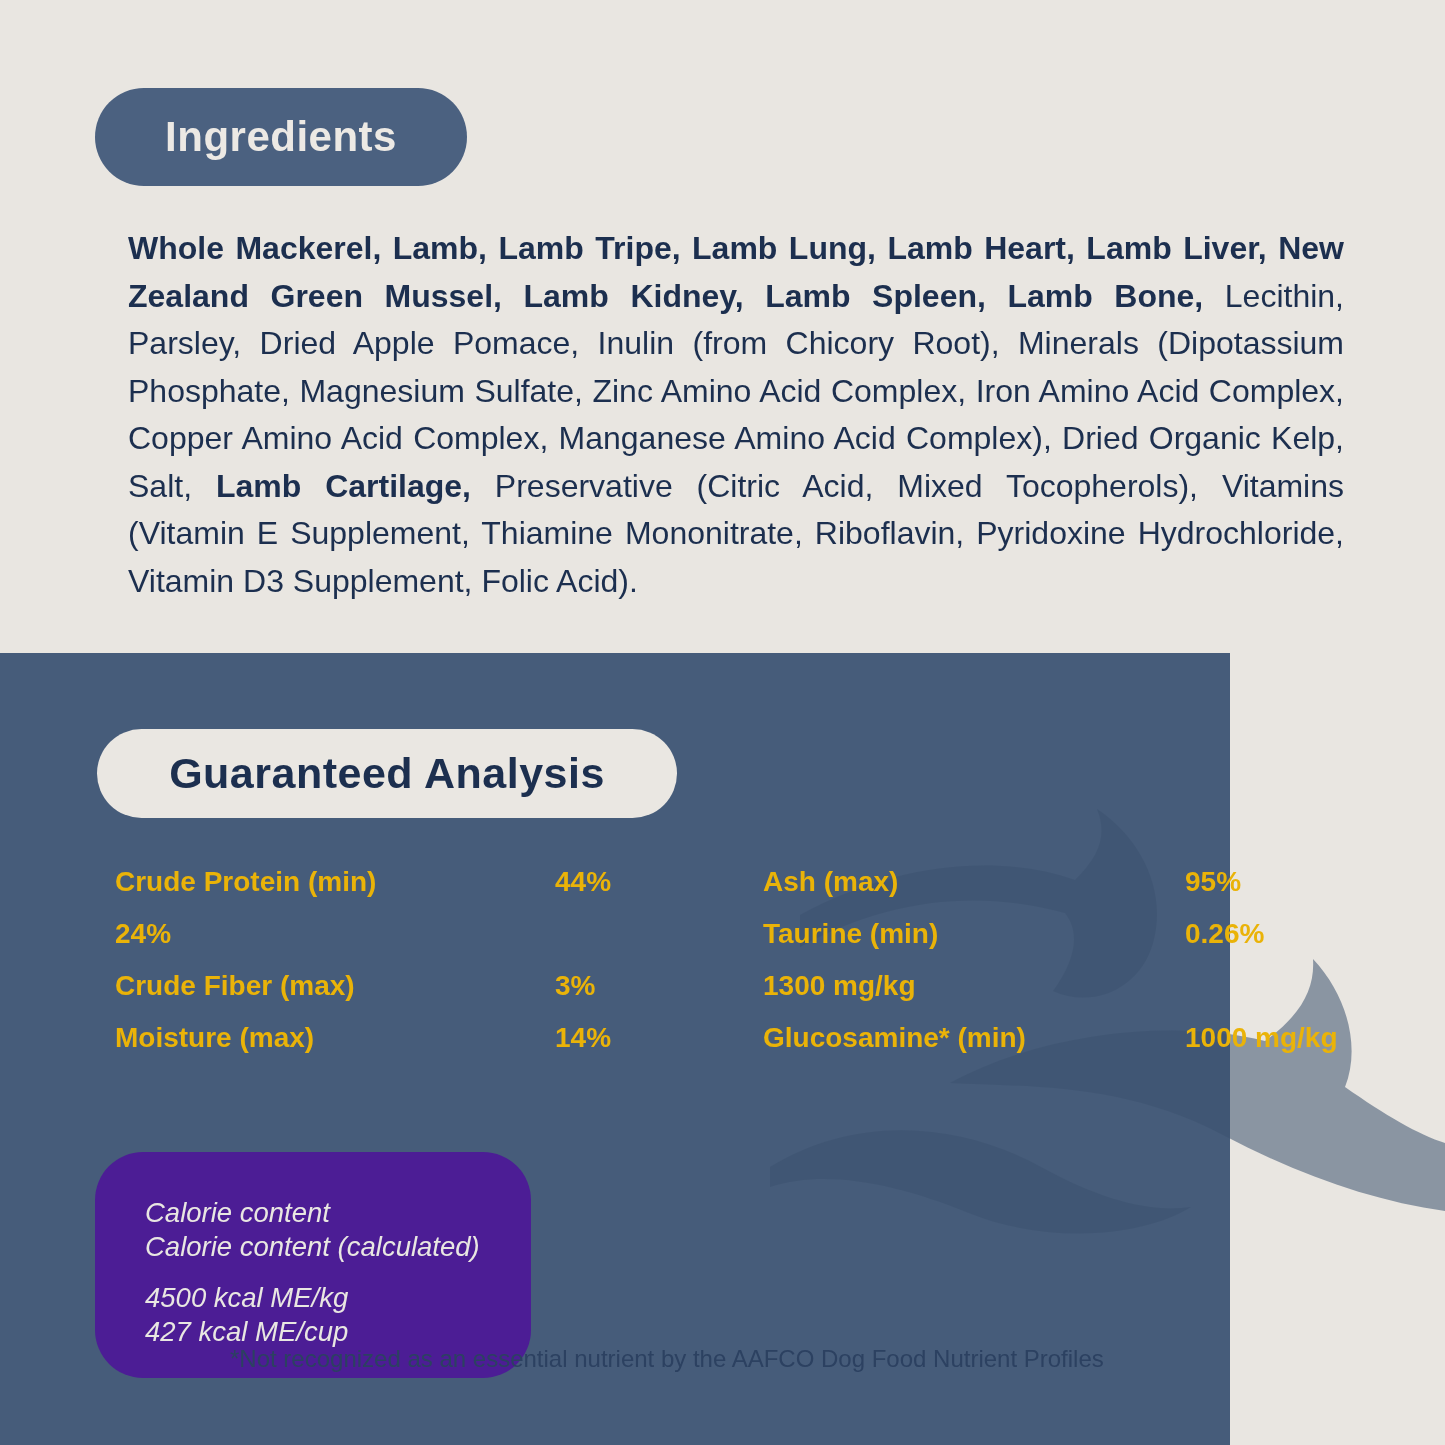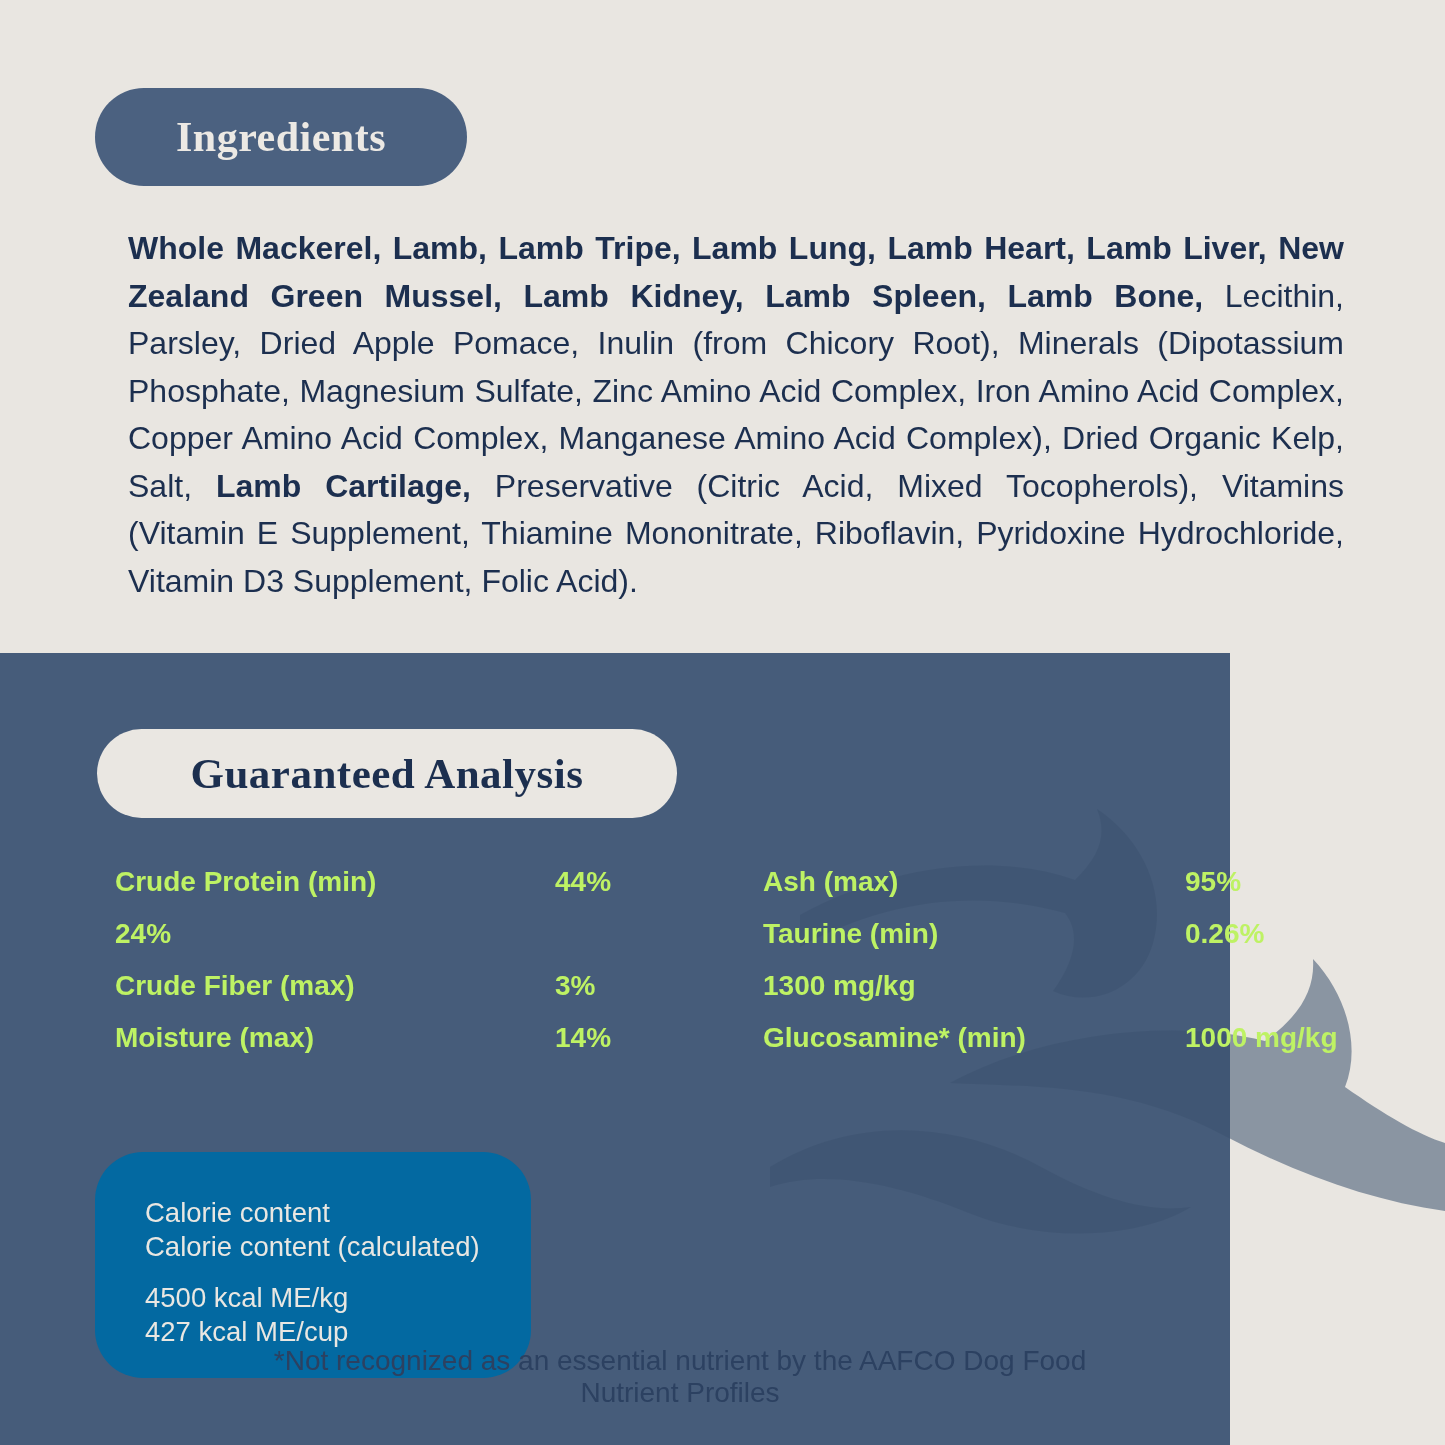--- a/index.html
+++ b/index.html
@@ -5,55 +5,55 @@
   html,body { margin:0; padding:0; }
   body { font-family:"Liberation Sans", sans-serif; }
   .page {
     position:relative; width:1445px; height:1445px; overflow:hidden;
     background:#e9e6e1;
   }
   .top-section { position:absolute; left:0; top:0; width:1445px; height:653px; background:#e9e6e1; }
   .bottom-section { position:absolute; left:0; top:653px; width:1230px; height:792px; background:#465c7a; }
 
   .pill { position:absolute; display:flex; align-items:center; justify-content:center;
-          font-weight:bold; letter-spacing:0.5px;font-family:Liberation Serif, serif; }
+          font-weight:bold; letter-spacing:0.5px; }
   .pill-dark {
     left:95px; top:88px; width:372px; height:98px; border-radius:49px;
     background:#4b6180; color:#ece9e4; font-size:42px;
   }
   .pill-light {
     left:97px; top:76px; width:580px; height:89px; border-radius:45px;
     background:#eae7e2; color:#1c2f4f; font-size:43px;
   }
 
   .ing-text {
     position:absolute; left:115px; top:212px; width:1216px; margin:13px;
     color:#1c2f4f; font-size:32px; line-height:47.5px;
     text-align:justify; text-justify:inter-word;
   }
   .ing-text .b { font-weight:bold; }
 
-  .ga-table { position:absolute; top:203px; color:#bef264; font-size:28px; font-weight:bold; }
+  .ga-table { position:absolute; top:203px; color:#eab308; font-size:28px; font-weight:bold; }
   .ga-left  { left:115px; width:600px; }
   .ga-right { left:763px; width:600px; }
   .ga-row { display:grid; height:52px; align-items:center; }
   .ga-left  .ga-row { grid-template-columns:440px 1fr; }
   .ga-right .ga-row { grid-template-columns:422px 1fr; }
 
   .calorie-box {
     position:absolute; left:95px; top:499px; width:436px; height:226px;
-    border-radius:48px; background:#0369a1; color:#e9e7e2;
+    border-radius:48px; background:#4c1d95; color:#e9e7e2;
     box-sizing:border-box; padding:44px 20px 0 50px;
-    font-size:27.5px; line-height:34px;
+    font-size:27.5px; line-height:34px;font-style:italic;
   }
   .calorie-box .group2 { margin-top:17px; }
 
   .footnote {
     position:absolute; right:100px; top:692px; width:900px;
-    text-align:center; color:#2c4161; font-size:28px;
+    text-align:left; color:#2c4161; font-size:24px;
   }
 
   .watermark { position:absolute; left:745px; top:142px; width:700px; height:445px; }
 </style>
 </head>
 <body>
 
 <div class="page">
 
   <section class="top-section">

